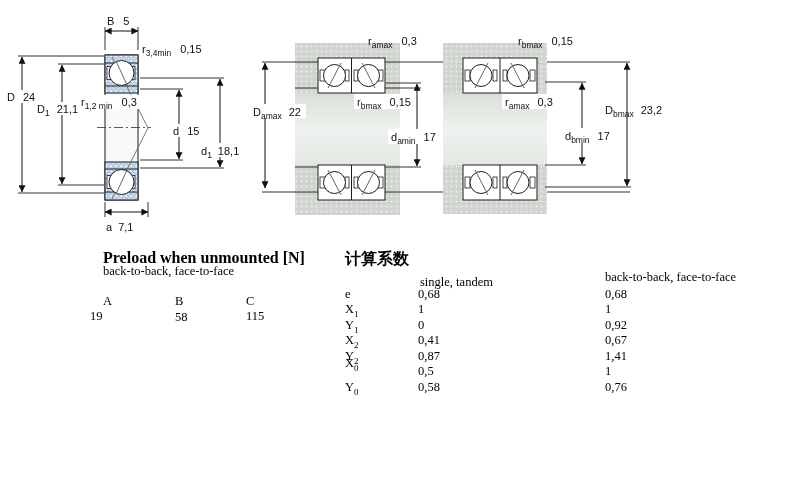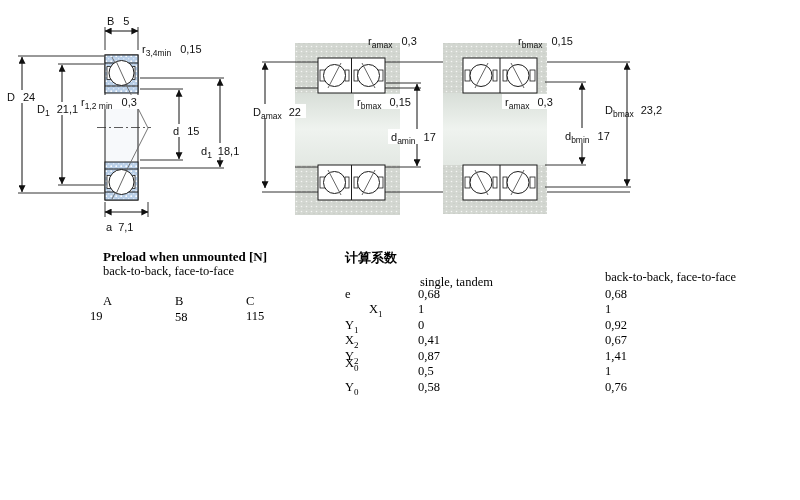--- a/index.html
+++ b/index.html
@@ -1,21 +1,21 @@
 <!DOCTYPE html>
 <html><head>
 <meta charset="utf-8">
 <style>
   html,body{margin:0;padding:0;background:#fff;}
   #page{position:relative;width:736px;height:500px;background:#ffffff;overflow:hidden;
         font-family:"Liberation Serif", serif;color:#000;}
   svg text{font-family:"Liberation Sans", sans-serif;font-size:11px;fill:#101010;}
   svg .sub{font-size:8.5px;}
   .abs{position:absolute;white-space:nowrap;}
-  .t-title{font-weight:bold;font-size:13px;}
+  .t-title{font-weight:bold;font-size:16px;}
   .t-sub{font-size:12.5px;}
   .t-cell{font-size:12.5px;}
   sub{font-size:9px;}
 </style>
 </head>
 <body>
 
 <div id="page">
 
 <svg width="800" height="245" viewBox="0 0 800 245">
@@ -215,21 +215,21 @@
 
 <div>
   <div class="abs t-title" style="left:345px;top:249px;">计算系数</div>
   <div class="abs t-cell" style="left:420px;top:275px;">single, tandem</div>
   <div class="abs t-cell" style="left:605px;top:270px;">back-to-back, face-to-face</div>
 
   <div class="abs t-cell" style="left:345px;top:287px;"><span>e</span><sub></sub></div>
   <div class="abs t-cell" style="left:418px;top:287px;">0,68</div>
   <div class="abs t-cell" style="left:605px;top:287px;">0,68</div>
 
-  <div class="abs t-cell" style="left:345px;top:302px;margin-left:24px;"><span>X</span><sub>1</sub></div>
+  <div class="abs t-cell" style="left:345px;top:302px;"><span>X</span><sub>1</sub></div>
   <div class="abs t-cell" style="left:418px;top:302px;">1</div>
   <div class="abs t-cell" style="left:605px;top:302px;">1</div>
 
   <div class="abs t-cell" style="left:345px;top:318px;"><span>Y</span><sub>1</sub></div>
   <div class="abs t-cell" style="left:418px;top:318px;">0</div>
   <div class="abs t-cell" style="left:605px;top:318px;">0,92</div>
 
   <div class="abs t-cell" style="left:345px;top:333px;"><span>X</span><sub>2</sub></div>
   <div class="abs t-cell" style="left:418px;top:333px;">0,41</div>
   <div class="abs t-cell" style="left:605px;top:333px;">0,67</div>

